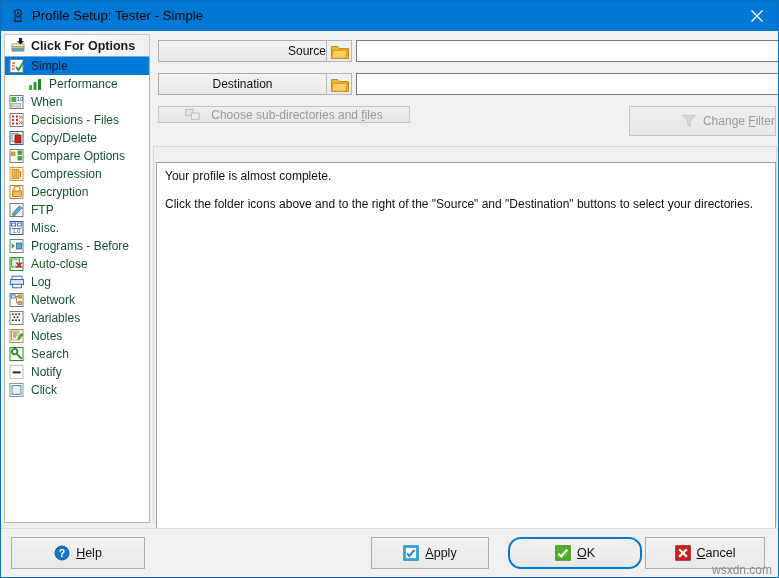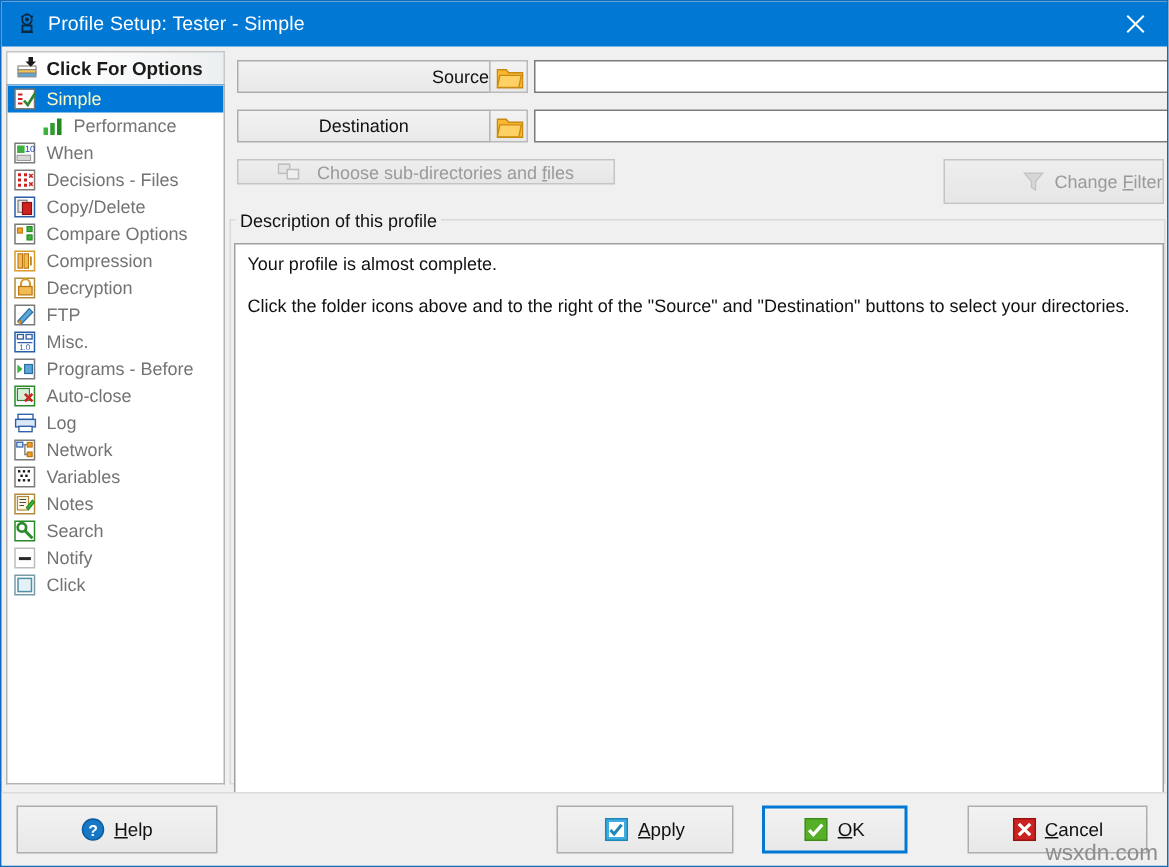--- a/index.html
+++ b/index.html
@@ -39,21 +39,21 @@
   }
   #title-icon {
     position: absolute;
     left: 9px; top: 7px;
     width: 16px; height: 16px;
   }
   #title-text {
     position: absolute;
     left: 31px; top: 7px;
     font-size: 13px;
-    color: #ffffff;
+    color: #000000;
     white-space: nowrap;
     letter-spacing: 0.1px;
   }
   #close-button {
     position: absolute;
     right: 0; top: 0;
     width: 46px; height: 30px;
     cursor: pointer;
   }
   #close-button svg {
@@ -115,24 +115,24 @@
     height: 16px;
     flex: 0 0 16px;
     margin-right: 6px;
     position: relative;
   }
   .side-item.indent .si-icon {
     margin-left: 18px;
   }
   .side-item .si-label {
     font-size: 12px;
-    color: #737373;
+    color: #14532d;
   }
   .side-item.selected .si-label {
-    color: #fef9c3;
+    color: #0f172a;
     font-weight: normal;
   }
 
   
   #main {
     position: absolute;
     left: 152px; top: 33px;
     width: 624px;
     height: 489px;
   }
@@ -245,21 +245,21 @@
     width: 16px; height: 16px;
     margin-right: 6px;
     position: relative;
     flex: 0 0 16px;
   }
   .u { text-decoration: underline; }
 
   #watermark {
     position: absolute;
     right: 6px; bottom: 1px;
-    font-size: 15px;
+    font-size: 12px;
     color: #8d8d8d;
     font-family: "Liberation Sans", sans-serif;
   }
 </style>
 </head>
 <body>
 
 <div id="window">
 
   <div id="titlebar">
@@ -506,21 +506,20 @@
       <span class="alt-icon" style="width:14px;height:14px;margin-right:7px;">
         <svg width="14" height="14" viewBox="0 0 14 14">
           <path d="M0.8 1.4 h12.4 l-4.8 5.6 v5.6 l-2.8 -1.6 v-4 z" fill="#d6d6d6" stroke="#c2c2c2" stroke-width="0.8"></path>
         </svg>
       </span>
       <span>
         <span>Change </span><span class="u">F</span><span>ilter</span>
       </span>
     </div>
 
-    <span id="desc-legend">Description of this profile</span>
     <div id="desc-group">
       <div id="desc-box">
         <p>Your profile is almost complete.</p>
         <p>Click the folder icons above and to the right of the "Source" and "Destination" buttons to select your directories.</p>
       </div>
     </div>
   </div>
 
   <div id="bottombar">
     <div class="foot-button" style="left:10px; width:134px;">
@@ -541,21 +540,21 @@
           <rect x="0.8" y="0.8" width="14.4" height="14.4" fill="#3eaee0" stroke="#1f86b8" stroke-width="1"></rect>
           <rect x="3" y="3" width="10" height="10" fill="#ffffff"></rect>
           <path d="M4 8.4 l2.4 2.6 l5 -6.2" fill="none" stroke="#1f86b8" stroke-width="2"></path>
         </svg>
       </span>
       <span>
         <span></span><span class="u">A</span><span>pply</span>
       </span>
     </div>
 
-    <div class="foot-button default" style="left:507px; width:97px;">
+    <div class="foot-button default" style="left:507px; width:134px;border-radius:13px;">
       <span class="fb-icon">
         <svg width="16" height="16" viewBox="0 0 16 16">
           <rect x="0.8" y="0.8" width="14.4" height="14.4" fill="#55b028" stroke="#3c8c17" stroke-width="1"></rect>
           <path d="M3.4 8.4 l2.8 3 l6 -6.6" fill="none" stroke="#ffffff" stroke-width="2.2"></path>
         </svg>
       </span>
       <span>
         <span></span><span class="u">O</span><span>K</span>
       </span>
     </div>

